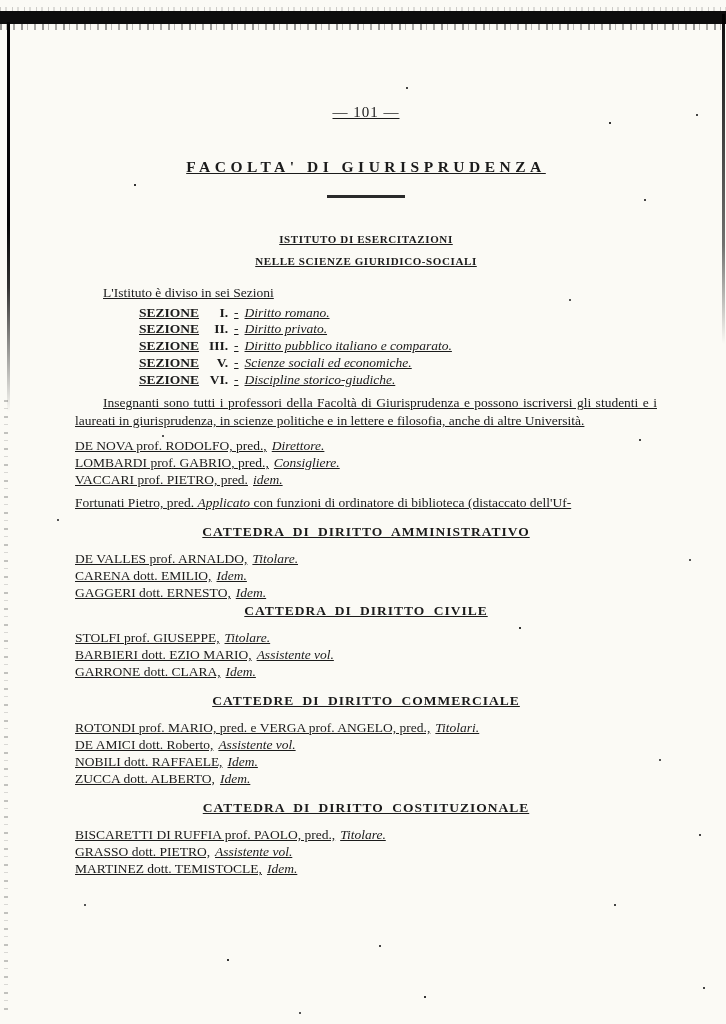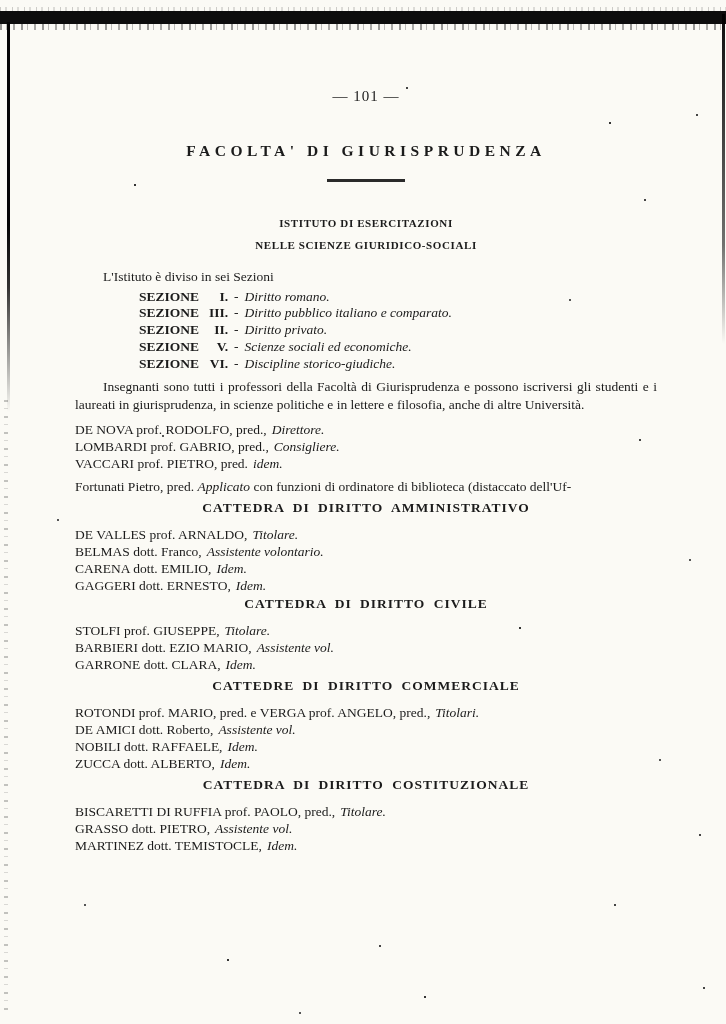--- a/index.html
+++ b/index.html
@@ -58,38 +58,38 @@
   .left-speckle{
     position:absolute;left:4px;top:400px;width:4px;height:610px;opacity:.45;
     background:repeating-linear-gradient(180deg,
       rgba(0,0,0,.5) 0 2px, transparent 2px 8px,
       rgba(0,0,0,.3) 8px 9px, transparent 9px 16px);
   }
   .right-line{
     position:absolute;right:1px;top:14px;width:3px;height:330px;
     background:linear-gradient(rgba(0,0,0,.95), rgba(0,0,0,.55) 70%, transparent);
   }
-  .content{position:absolute;left:75px;top:0;width:582px;font-size:13.5px;line-height:17px;}
+  .content{position:absolute;left:75px;top:16px;width:582px;font-size:13.5px;line-height:17px;text-decoration:underline;}
   .pageno{margin-top:88px;text-align:center;font-size:15px;letter-spacing:1px;}
   .title{margin-top:36px;text-align:center;font-size:15.5px;font-weight:700;letter-spacing:4.5px;line-height:19px;}
   .rule{width:78px;height:2.5px;background:#2a2a2a;margin:19px auto 0;}
   .inst-heading{margin-top:30px;text-align:center;font-size:11px;font-weight:700;letter-spacing:.6px;line-height:22px;}
   .intro{margin:12px 0 0;text-indent:28px;}
   .sezioni{margin:4px 0 0 64px;line-height:16.8px;}
   .szl,.szn{font-weight:700;}
   .szn{display:inline-block;width:29px;text-align:right;}
   .szd{margin:0 6px;}
   .it{font-style:italic;}
   .para{margin:6px 0 0;text-align:justify;text-indent:28px;line-height:17.3px;}
   .staff{margin-top:8px;}
   .entry .role{font-style:italic;margin-left:5px;}
   .note{margin-top:6px;}
   .note .nl2{padding-left:36px;}
   .chead{text-align:center;font-weight:700;font-size:13.5px;letter-spacing:1px;word-spacing:4px;line-height:18px;}
-  .mt12{margin-top:4px;}
+  .mt12{margin-top:12px;}
   .mt13{margin-top:1px;}
   .entries{margin-top:9px;}
 </style>
 </head>
 <body>
 
 <div class="page">
   <div class="top-band"></div>
   <div class="left-line"></div>
   <div class="left-speckle"></div>
@@ -104,42 +104,41 @@
 
     <div class="inst-heading">
       <div>ISTITUTO DI ESERCITAZIONI</div>
       <div>NELLE SCIENZE GIURIDICO-SOCIALI</div>
     </div>
 
     <p class="intro">L'Istituto è diviso in sei Sezioni</p>
 
     <div class="sezioni">
       <div class="sez"><span class="szl">SEZIONE</span><span class="szn">I.</span><span class="szd">-</span><span class="it">Diritto romano.</span></div>
+      <div class="sez"><span class="szl">SEZIONE</span><span class="szn">II.</span><span class="szd">-</span><span class="it">Diritto privato.</span></div>
       <div class="sez"><span class="szl">SEZIONE</span><span class="szn">III.</span><span class="szd">-</span><span class="it">Diritto pubblico italiano e comparato.</span></div>
-      <div class="sez"><span class="szl">SEZIONE</span><span class="szn">II.</span><span class="szd">-</span><span class="it">Diritto privato.</span></div>
       <div class="sez"><span class="szl">SEZIONE</span><span class="szn">V.</span><span class="szd">-</span><span class="it">Scienze sociali ed economiche.</span></div>
       <div class="sez"><span class="szl">SEZIONE</span><span class="szn">VI.</span><span class="szd">-</span><span class="it">Discipline storico-giudiche.</span></div>
     </div>
 
     <p class="para">Insegnanti sono tutti i professori della Facoltà di Giurisprudenza e possono iscriversi gli studenti e i laureati in giurisprudenza, in scienze politiche e in lettere e filosofia, anche di altre Università.</p>
 
     <div class="staff">
       <div class="entry"><span class="nm">DE NOVA prof. RODOLFO, pred.,</span><span class="role">Direttore.</span></div>
       <div class="entry"><span class="nm">LOMBARDI prof. GABRIO, pred.,</span><span class="role">Consigliere.</span></div>
       <div class="entry"><span class="nm">VACCARI prof. PIETRO, pred.</span><span class="role">idem.</span></div>
     </div>
 
     <div class="note">
       <div class="nl1"><span>Fortunati Pietro, pred. </span><span class="it">Applicato</span><span> con funzioni di ordinatore di biblioteca (distaccato dell'Uf-</span></div>
     </div>
 
     <div class="chead mt12">CATTEDRA DI DIRITTO AMMINISTRATIVO</div>
     <div class="entries">
       <div class="entry"><span class="nm">DE VALLES prof. ARNALDO,</span><span class="role">Titolare.</span></div>
-      <div class="entry"><span class="nm">BELMAS dott. Franco,</span><span class="role">Assistente volontario.</span></div>
       <div class="entry"><span class="nm">CARENA dott. EMILIO,</span><span class="role">Idem.</span></div>
       <div class="entry"><span class="nm">GAGGERI dott. ERNESTO,</span><span class="role">Idem.</span></div>
     </div>
 
     <div class="chead mt13">CATTEDRA DI DIRITTO CIVILE</div>
     <div class="entries">
       <div class="entry"><span class="nm">STOLFI prof. GIUSEPPE,</span><span class="role">Titolare.</span></div>
       <div class="entry"><span class="nm">BARBIERI dott. EZIO MARIO,</span><span class="role">Assistente vol.</span></div>
       <div class="entry"><span class="nm">GARRONE dott. CLARA,</span><span class="role">Idem.</span></div>
     </div>

